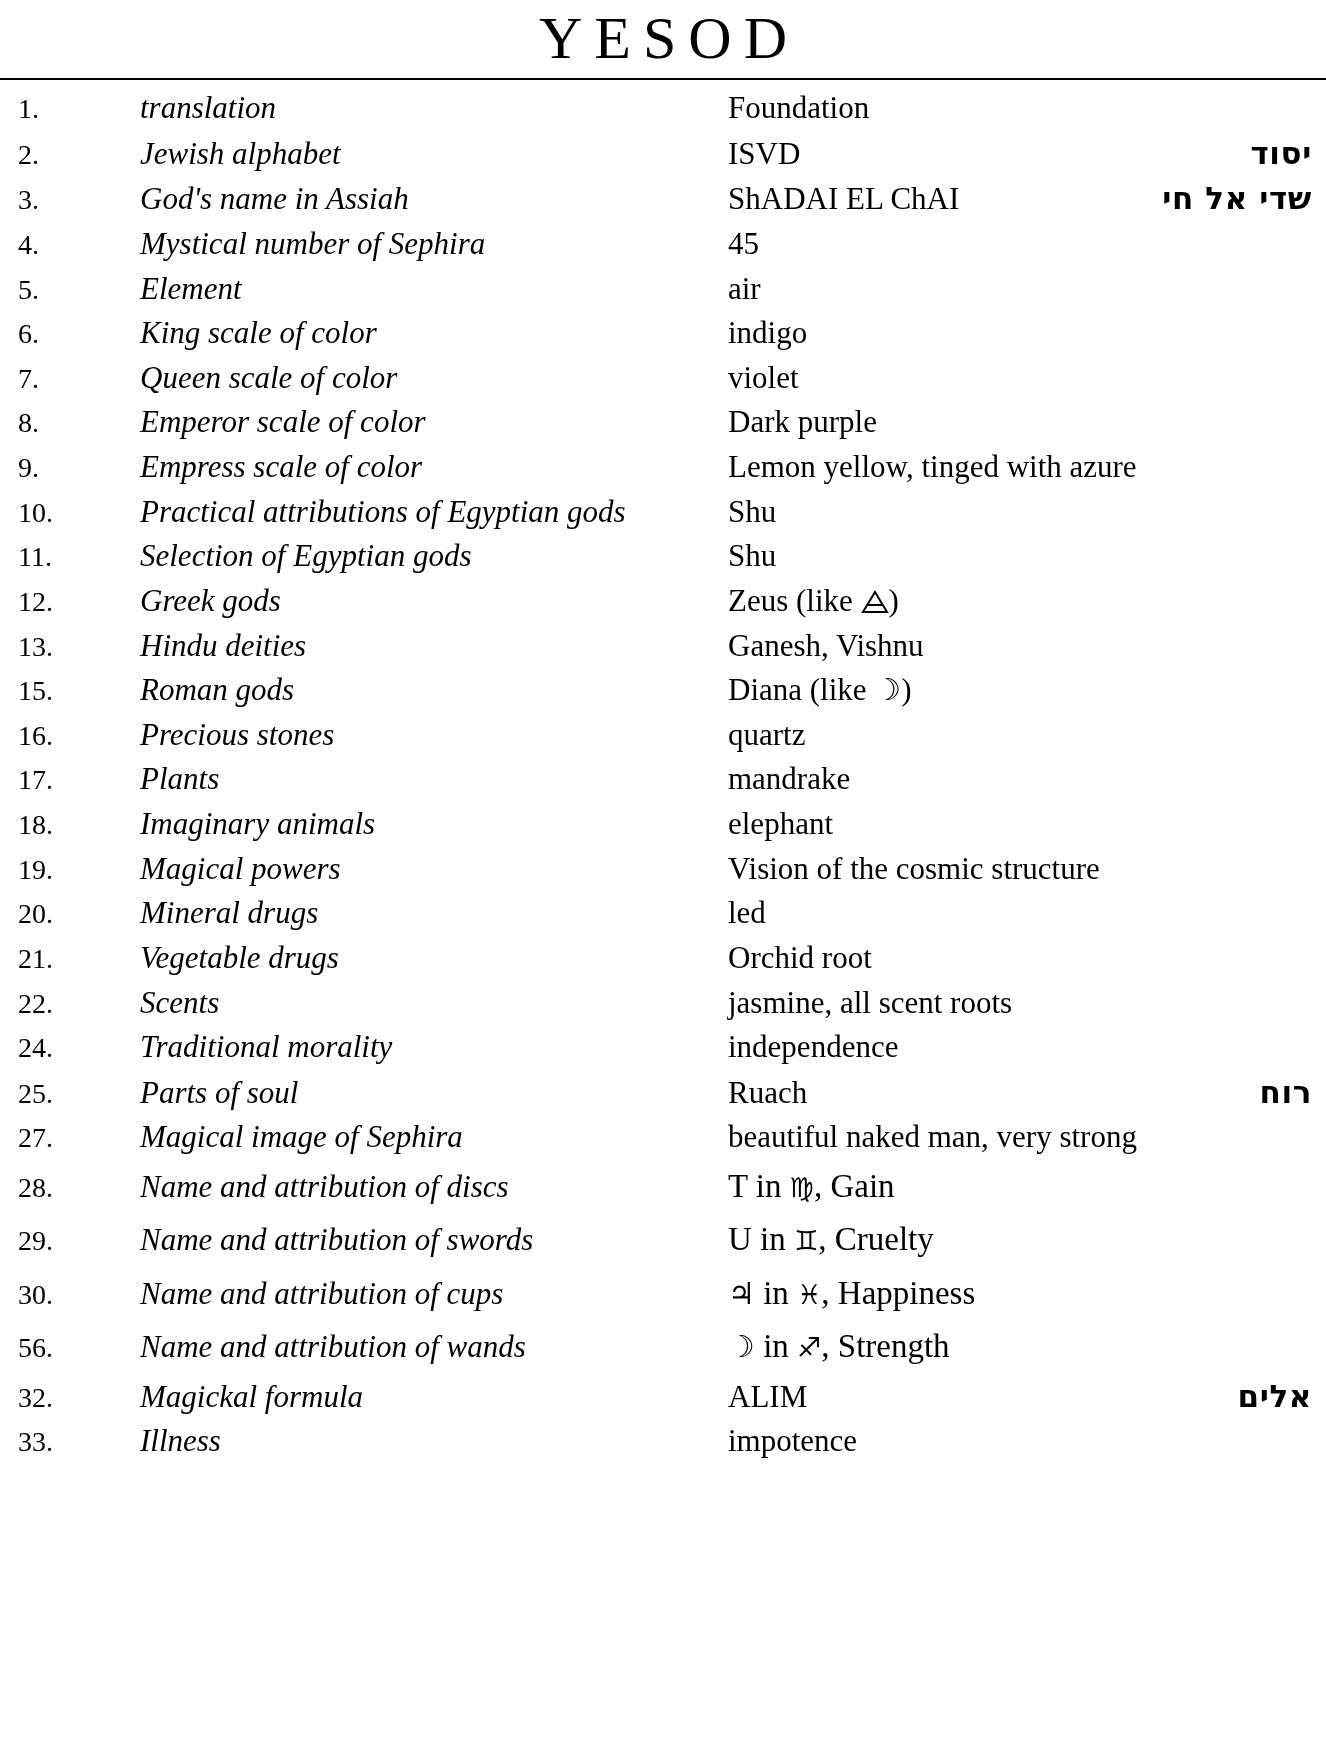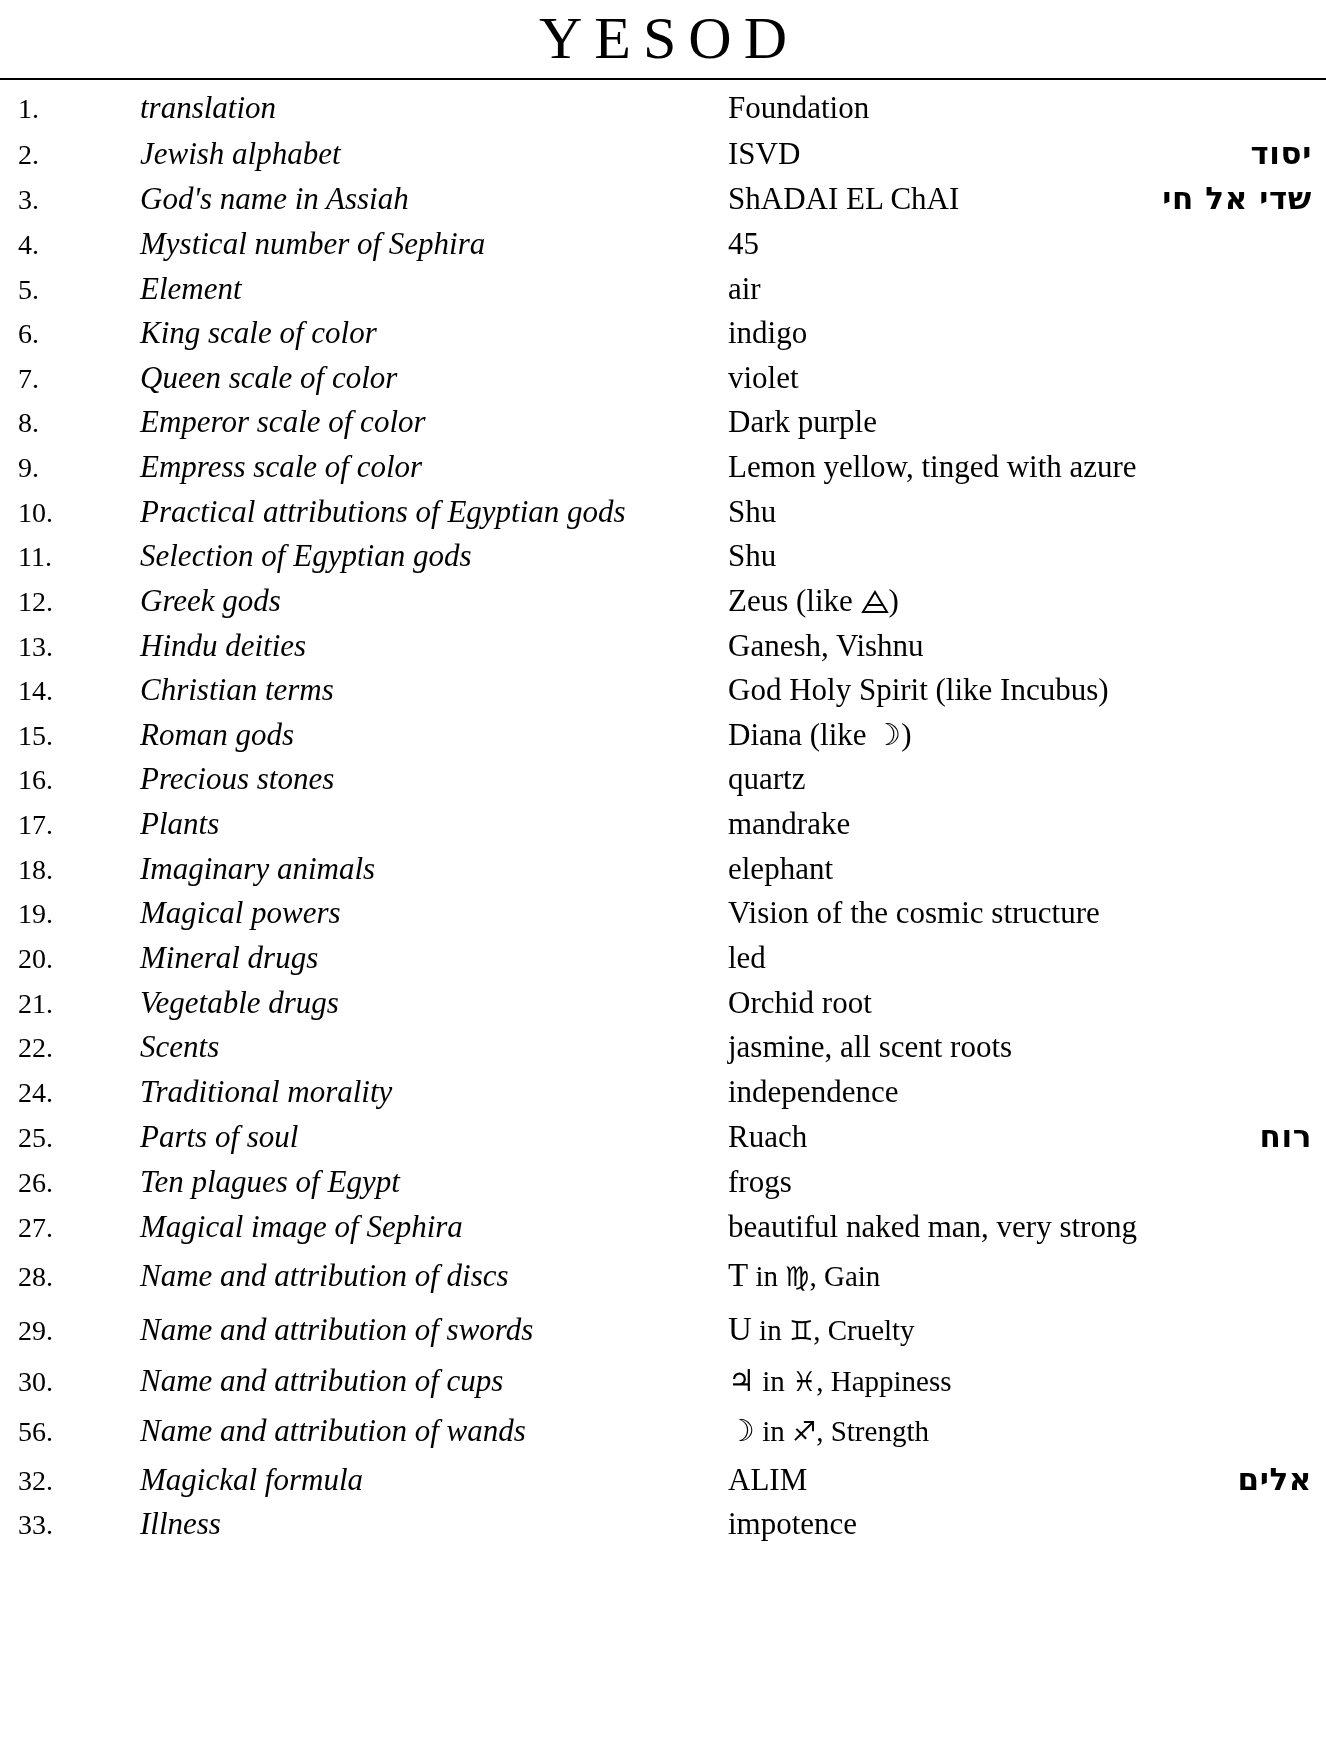--- a/index.html
+++ b/index.html
@@ -97,21 +97,21 @@
   .sym-lg {
     font-family: "DejaVu Sans", "Liberation Sans", sans-serif;
     font-size: 30px;
     line-height: 1;
   }
   .lead {
     font-family: "Liberation Serif", "DejaVu Serif", serif;
     font-size: 33px;
   }
   .small-txt {
-    font-size: 29px;
+    font-size: 33px;
   }
 </style>
 </head>
 <body>
 
 <div class="page">
 
   <div class="title">YESOD</div>
 
   <hr class="rule">
@@ -193,26 +193,20 @@
               </svg></span><span>)</span></td>
           <td class="col-heb hebrew"></td>
         </tr>
         <tr>
           <td class="col-num">13.</td>
           <td class="col-key">Hindu deities</td>
           <td class="col-val">Ganesh, Vishnu</td>
           <td class="col-heb hebrew"></td>
         </tr>
         <tr>
-          <td class="col-num">14.</td>
-          <td class="col-key">Christian terms</td>
-          <td class="col-val">God Holy Spirit (like Incubus)</td>
-          <td class="col-heb hebrew"></td>
-        </tr>
-        <tr>
           <td class="col-num">15.</td>
           <td class="col-key">Roman gods</td>
           <td class="col-val"><span>Diana (like </span><span class="sym-lg">☽</span><span>)</span></td>
           <td class="col-heb hebrew"></td>
         </tr>
         <tr>
           <td class="col-num">16.</td>
           <td class="col-key">Precious stones</td>
           <td class="col-val">quartz</td>
           <td class="col-heb hebrew"></td>
@@ -259,26 +253,20 @@
           <td class="col-val">independence</td>
           <td class="col-heb hebrew"></td>
         </tr>
         <tr>
           <td class="col-num">25.</td>
           <td class="col-key">Parts of soul</td>
           <td class="col-val">Ruach</td>
           <td class="col-heb hebrew">רוח</td>
         </tr>
         <tr>
-          <td class="col-num">26.</td>
-          <td class="col-key">Ten plagues of Egypt</td>
-          <td class="col-val">frogs</td>
-          <td class="col-heb hebrew"></td>
-        </tr>
-        <tr>
           <td class="col-num">27.</td>
           <td class="col-key">Magical image of Sephira</td>
           <td class="col-val">beautiful naked man, very strong</td>
           <td class="col-heb hebrew"></td>
         </tr>
         <tr class="glyph-row">
           <td class="col-num">28.</td>
           <td class="col-key">Name and attribution of discs</td>
           <td class="col-val"><span class="lead">T</span><span class="small-txt"> in </span><span class="sym">♍</span><span class="small-txt">, Gain</span></td>
           <td class="col-heb hebrew"></td>

